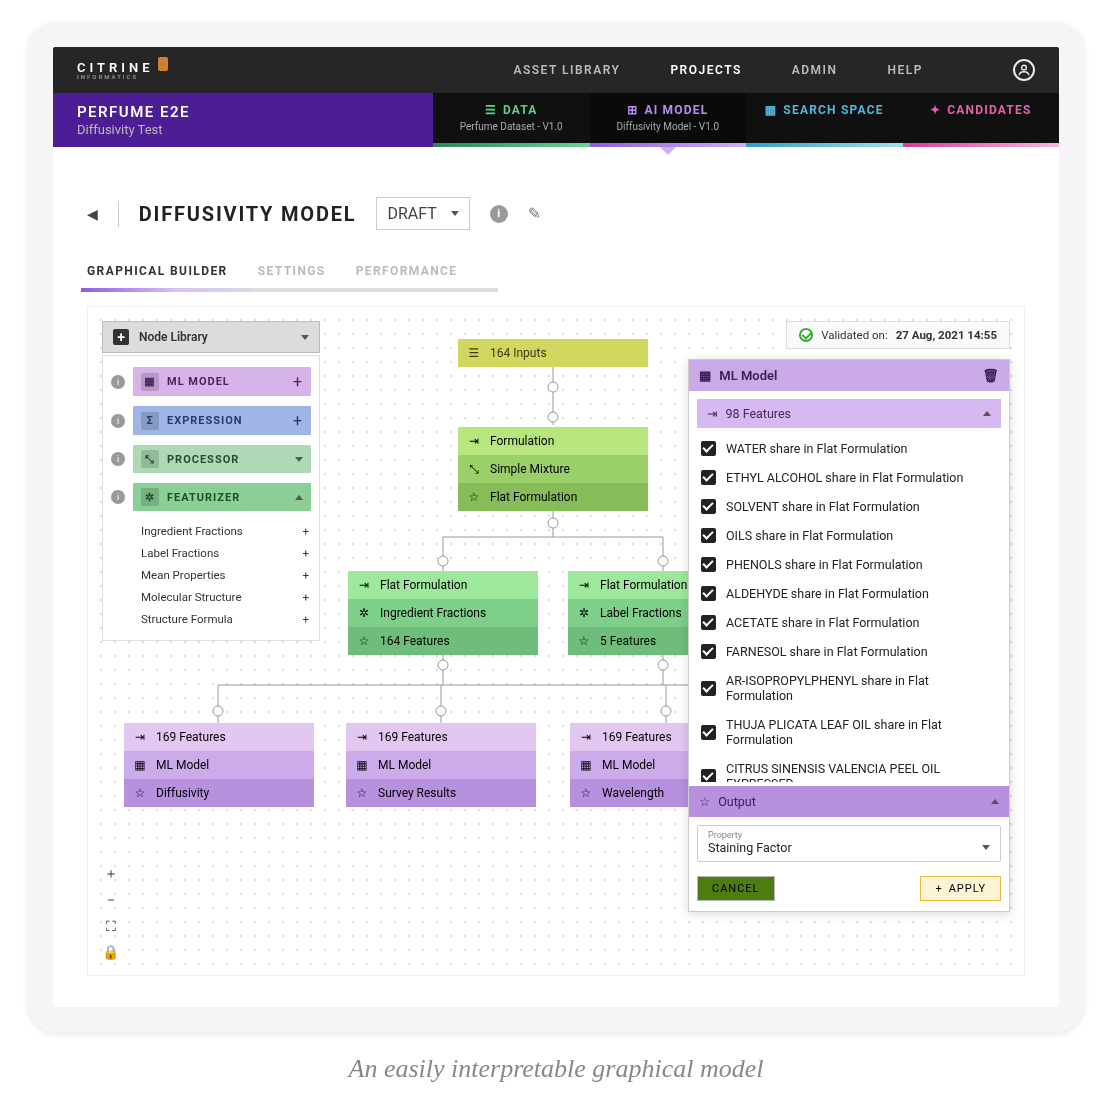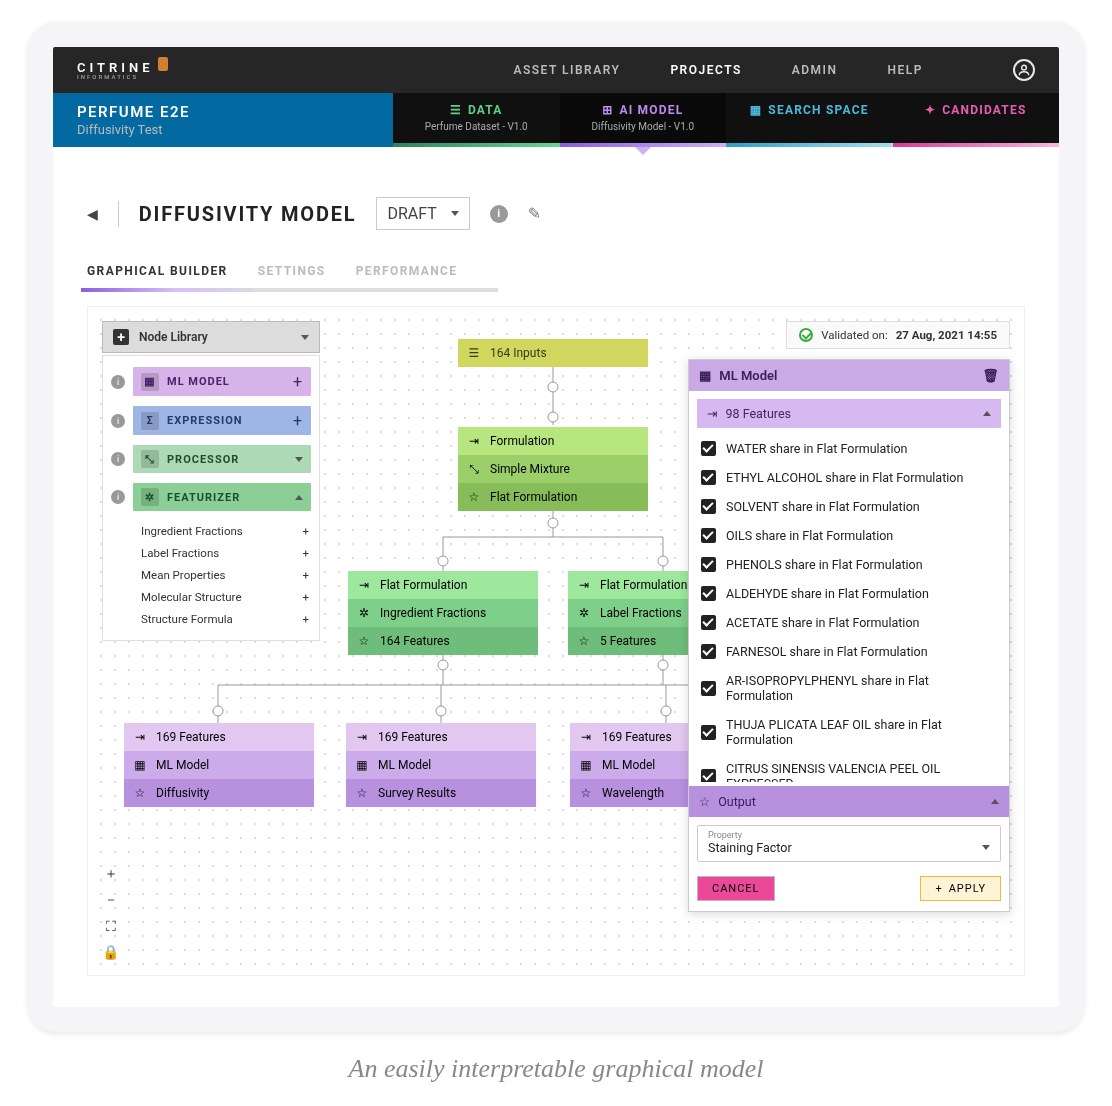--- a/index.html
+++ b/index.html
@@ -12,21 +12,21 @@
   .logo-badge { width:10px; height:14px; background:#d08030; border-radius:2px; position:relative; top:-3px;}
   .topnav { margin-left:auto; display:flex; gap:50px; align-items:center;}
   .topnav a { color:#bbb; text-decoration:none; font-size:12px; letter-spacing:1.5px; font-weight:600; cursor:pointer;}
   .topnav a.active { color:#fff;}
   .avatar { width:22px; height:22px; border:2px solid #e8e8e8; border-radius:50%; margin-left:40px; display:flex; align-items:center; justify-content:center;}
   .avatar svg { width:14px; height:14px;}
   .subbar { background:#101010; height:54px; display:flex; color:#fff; position:relative;}
   .subbar .proj { padding: 10px 24px; width:310px;}
   .subbar .proj .pt { font-size:15px; letter-spacing:1.5px; font-weight:600;}
   .subbar .proj .ps { font-size:13px; color:#bbb; margin-top:1px;}
-  .subbar .proj-wrap { background:#0369a1; width:340px; }
+  .subbar .proj-wrap { background:#4c1d95; width:380px; }
   .subtabs { display:flex; flex:1;}
   .subtab { flex:1; text-align:center; padding: 10px 0 0 0; position:relative; cursor:pointer;}
   .subtab .st-t { font-size:12px; letter-spacing:1.2px; font-weight:700; display:flex; align-items:center; justify-content:center; gap:6px;}
   .subtab .st-s { font-size:10px; color:#aaa; margin-top:4px;}
   .subtab.data .st-t { color:#5dcf87;}
   .subtab.model .st-t { color:#b98cf0;}
   .subtab.search .st-t { color:#4db8db;}
   .subtab.cand .st-t { color:#e85db0;}
   .stripe { position:absolute; bottom:0; height:4px; left:0; right:0;}
   .stripe.data { background: linear-gradient(90deg,#2a855a,#69d493);}
@@ -95,21 +95,21 @@
   .feat-item .cb { width:15px; height:15px; background:#222; border-radius:2px; position:relative; flex-shrink:0;}
   .feat-item .cb::after { content:''; position:absolute; left:4px; top:1px; width:4px; height:8px; border-right:2px solid #fff; border-bottom:2px solid #fff; transform:rotate(45deg);}
   .panel-out { margin:4px 0 0 0; background:#b790de; color:#3a2059; display:flex; align-items:center; padding:8px 10px; font-size:12.5px; gap:8px; cursor:pointer;}
   .panel-out .car { margin-left:auto;}
   .prop-wrap { padding:8px;}
   .prop-sel { border:1px solid #ccc; border-radius:2px; padding:4px 10px 6px 10px; cursor:pointer;}
   .prop-sel .lbl { font-size:9px; color:#888;}
   .prop-sel .val { font-size:12.5px; color:#222; display:flex; align-items:center;}
   .prop-sel .val .car { margin-left:auto;}
   .panel-foot { display:flex; padding:6px 8px 10px 8px; gap:8px;}
-  .btn { border:1px solid #bbb; padding:5px 14px; font-size:11px; letter-spacing:1px; cursor:pointer; background:#ec4899;}
+  .btn { border:1px solid #bbb; padding:5px 14px; font-size:11px; letter-spacing:1px; cursor:pointer; background:#4d7c0f;}
   .btn.apply { margin-left:auto; background:#fff3d6; border-color:#e8bc3a; display:flex; align-items:center; gap:6px;}
   .caption { text-align:center; font-style:italic; font-size:26px; color:#888; margin-top:22px; font-family: Georgia, serif;}
   .chev-down { width:0; height:0; border-left:4px solid transparent; border-right:4px solid transparent; border-top:5px solid #555; display:inline-block;}
   .chev-up { width:0; height:0; border-left:4px solid transparent; border-right:4px solid transparent; border-bottom:5px solid #555; display:inline-block;}
   .ic-small { font-size:11px;}
 </style>
 </head>
 <body>
 
 <div class="frame">

